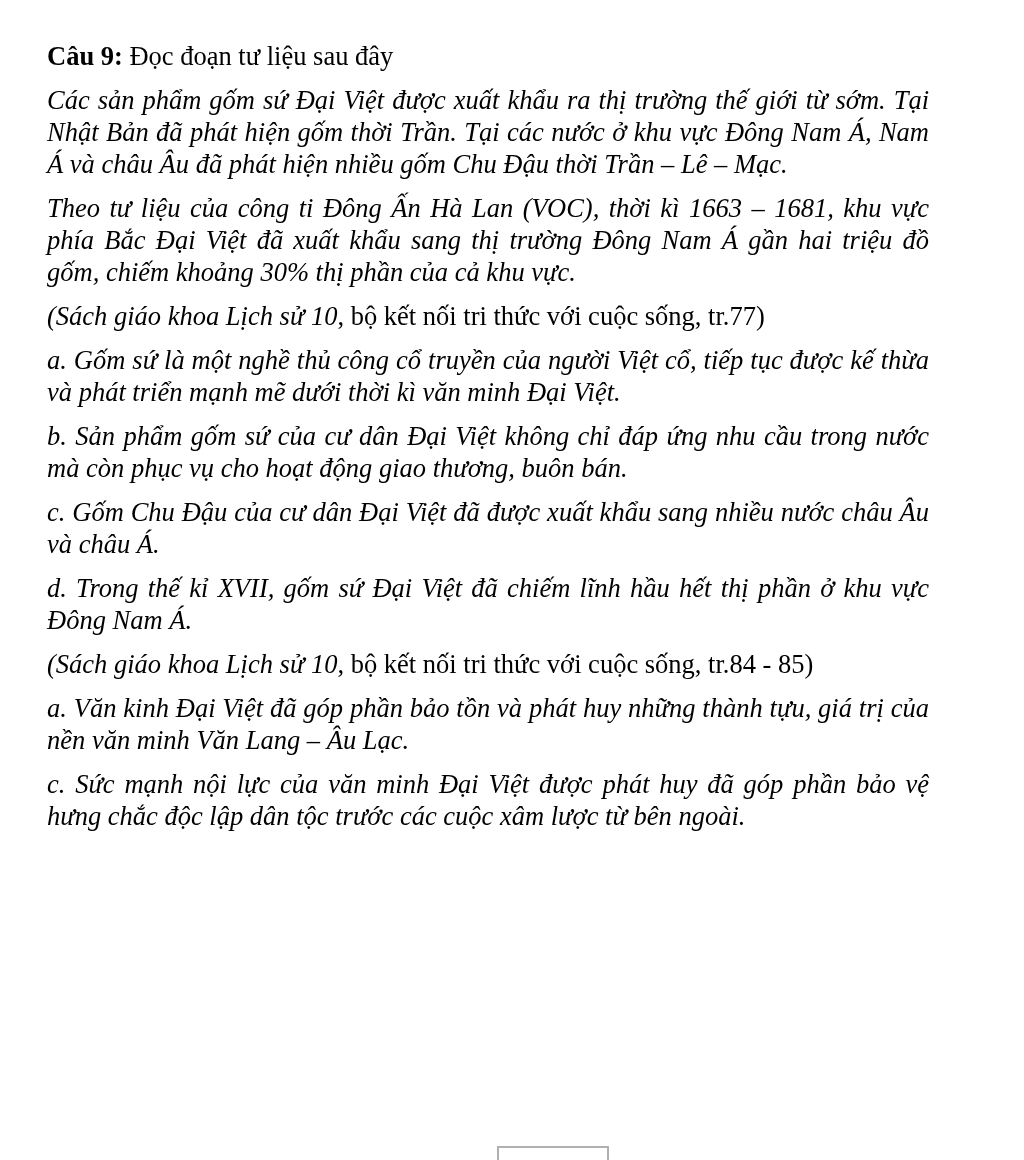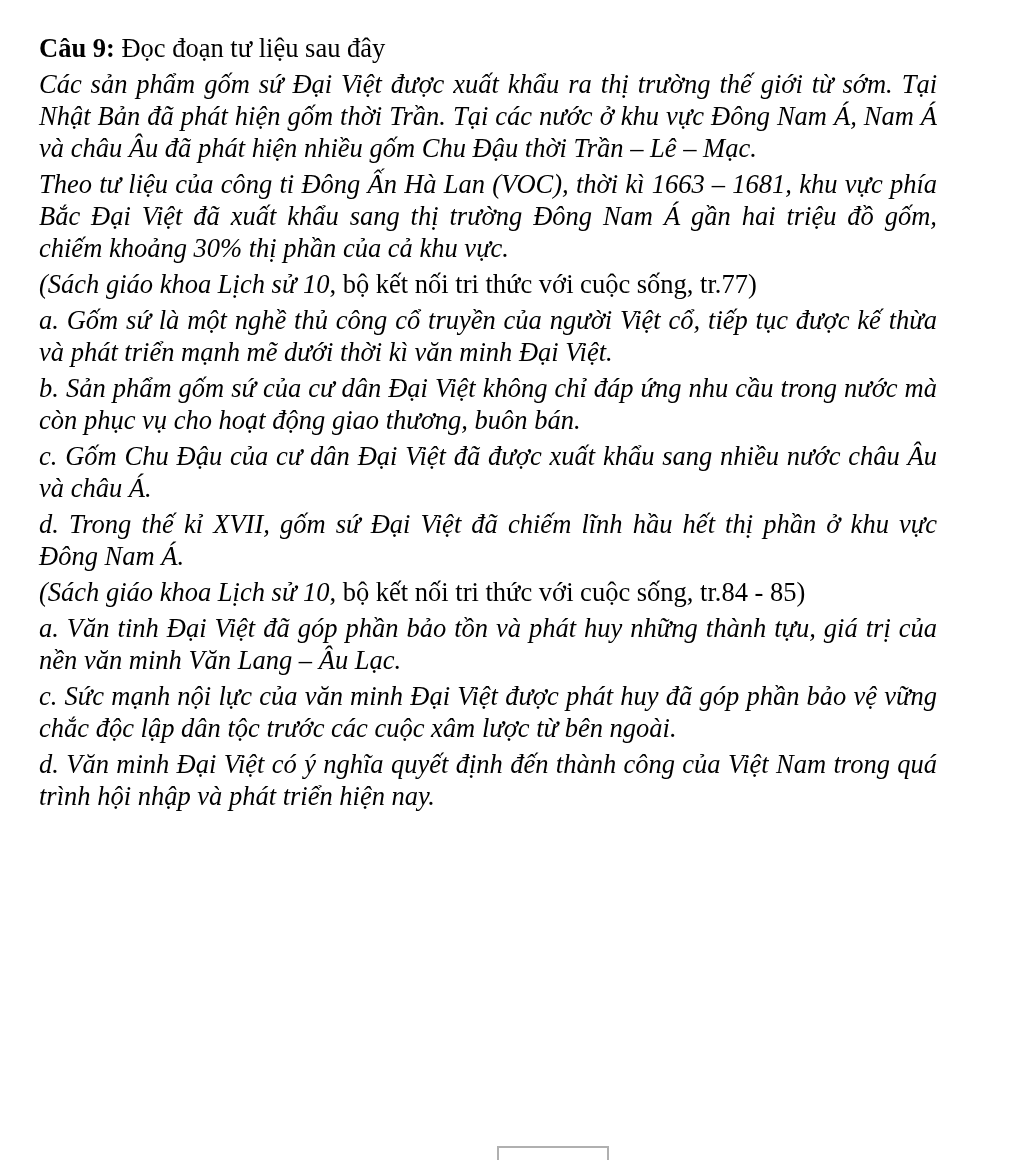--- a/index.html
+++ b/index.html
@@ -17,21 +17,21 @@
     line-height: 32px;
     color: #000000;
   }
   .doc {
     position: absolute;
     left: 35px;
     top: 28px;
     width: 906px;
   }
   .doc p {
-    margin: 4px;
+    margin: 12px;
     padding: 0;
   }
   .justify { text-align: justify; font-style: italic; }
   .citation { text-align: left; }
   .indent { text-indent: 62px; }
   .qlabel { font-weight: bold; }
   .answer-box {
     position: absolute;
     left: 497px;
     top: 1146px;
@@ -56,19 +56,18 @@
 
   <p class="justify">a. Gốm sứ là một nghề thủ công cổ truyền của người Việt cổ, tiếp tục được kế thừa và phát triển mạnh mẽ dưới thời kì văn minh Đại Việt.</p>
   <p class="justify">b. Sản phẩm gốm sứ của cư dân Đại Việt không chỉ đáp ứng nhu cầu trong nước mà còn phục vụ cho hoạt động giao thương, buôn bán.</p>
   <p class="justify">c. Gốm Chu Đậu của cư dân Đại Việt đã được xuất khẩu sang nhiều nước châu Âu và châu Á.</p>
   <p class="justify">d. Trong thế kỉ XVII, gốm sứ Đại Việt đã chiếm lĩnh hầu hết thị phần ở khu vực Đông Nam Á.</p>
 
 
 
   <p class="citation"><i>(Sách giáo khoa Lịch sử 10</i><span>, bộ kết nối tri thức với cuộc sống, tr.84 - 85)</span></p>
 
-  <p class="justify">a. Văn tinh Đại Việt đã góp phần bảo tồn và phát huy những thành tựu, giá trị của nền văn minh Văn Lang – Âu Lạc.</p>
-  <p class="justify">c. Sức mạnh nội lực của văn minh Đại Việt được phát huy đã góp phần bảo vệ vững chắc độc lập dân tộc trước các cuộc xâm lược từ bên ngoài.</p>
-  <p class="justify">d. Văn minh Đại Việt có ý nghĩa quyết định đến thành công của Việt Nam trong quá trình hội nhập và phát triển hiện nay.</p>
+  <p class="justify">a. Văn kinh Đại Việt đã góp phần bảo tồn và phát huy những thành tựu, giá trị của nền văn minh Văn Lang – Âu Lạc.</p>
+  <p class="justify">c. Sức mạnh nội lực của văn minh Đại Việt được phát huy đã góp phần bảo vệ hưng chắc độc lập dân tộc trước các cuộc xâm lược từ bên ngoài.</p>
 
 </div>
 
 <div class="answer-box"></div>
 
 </body></html>

